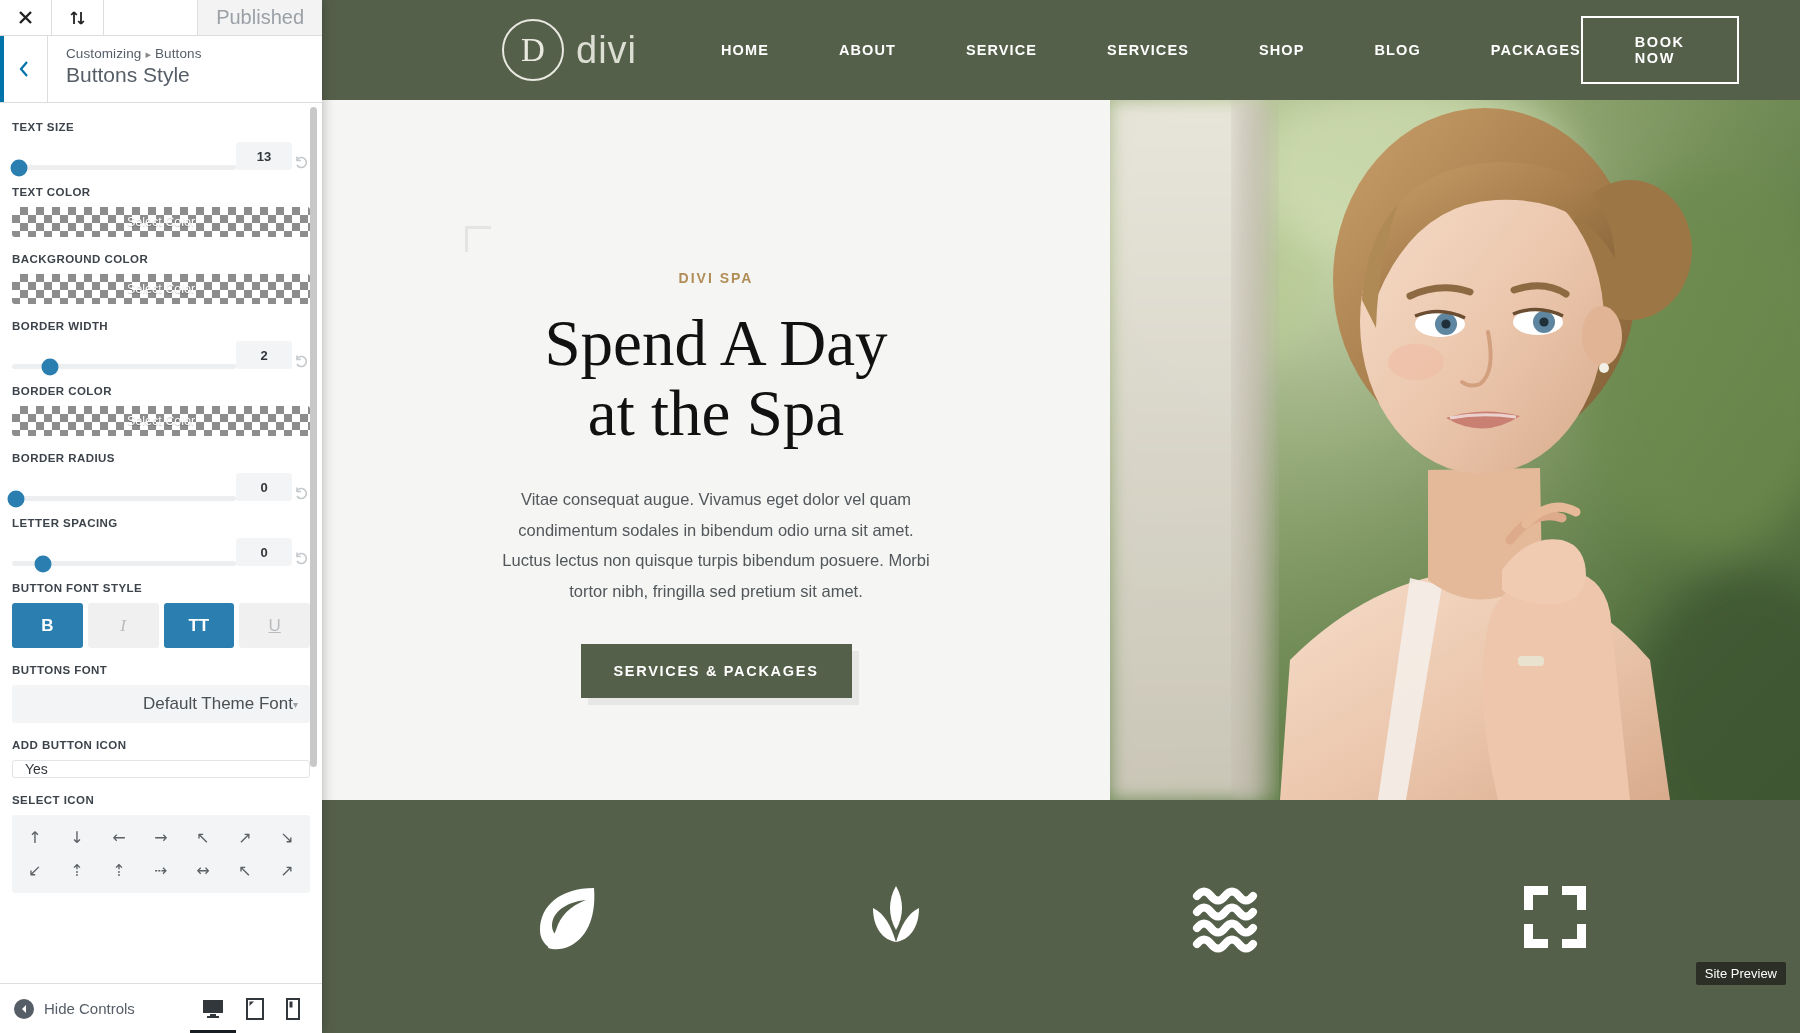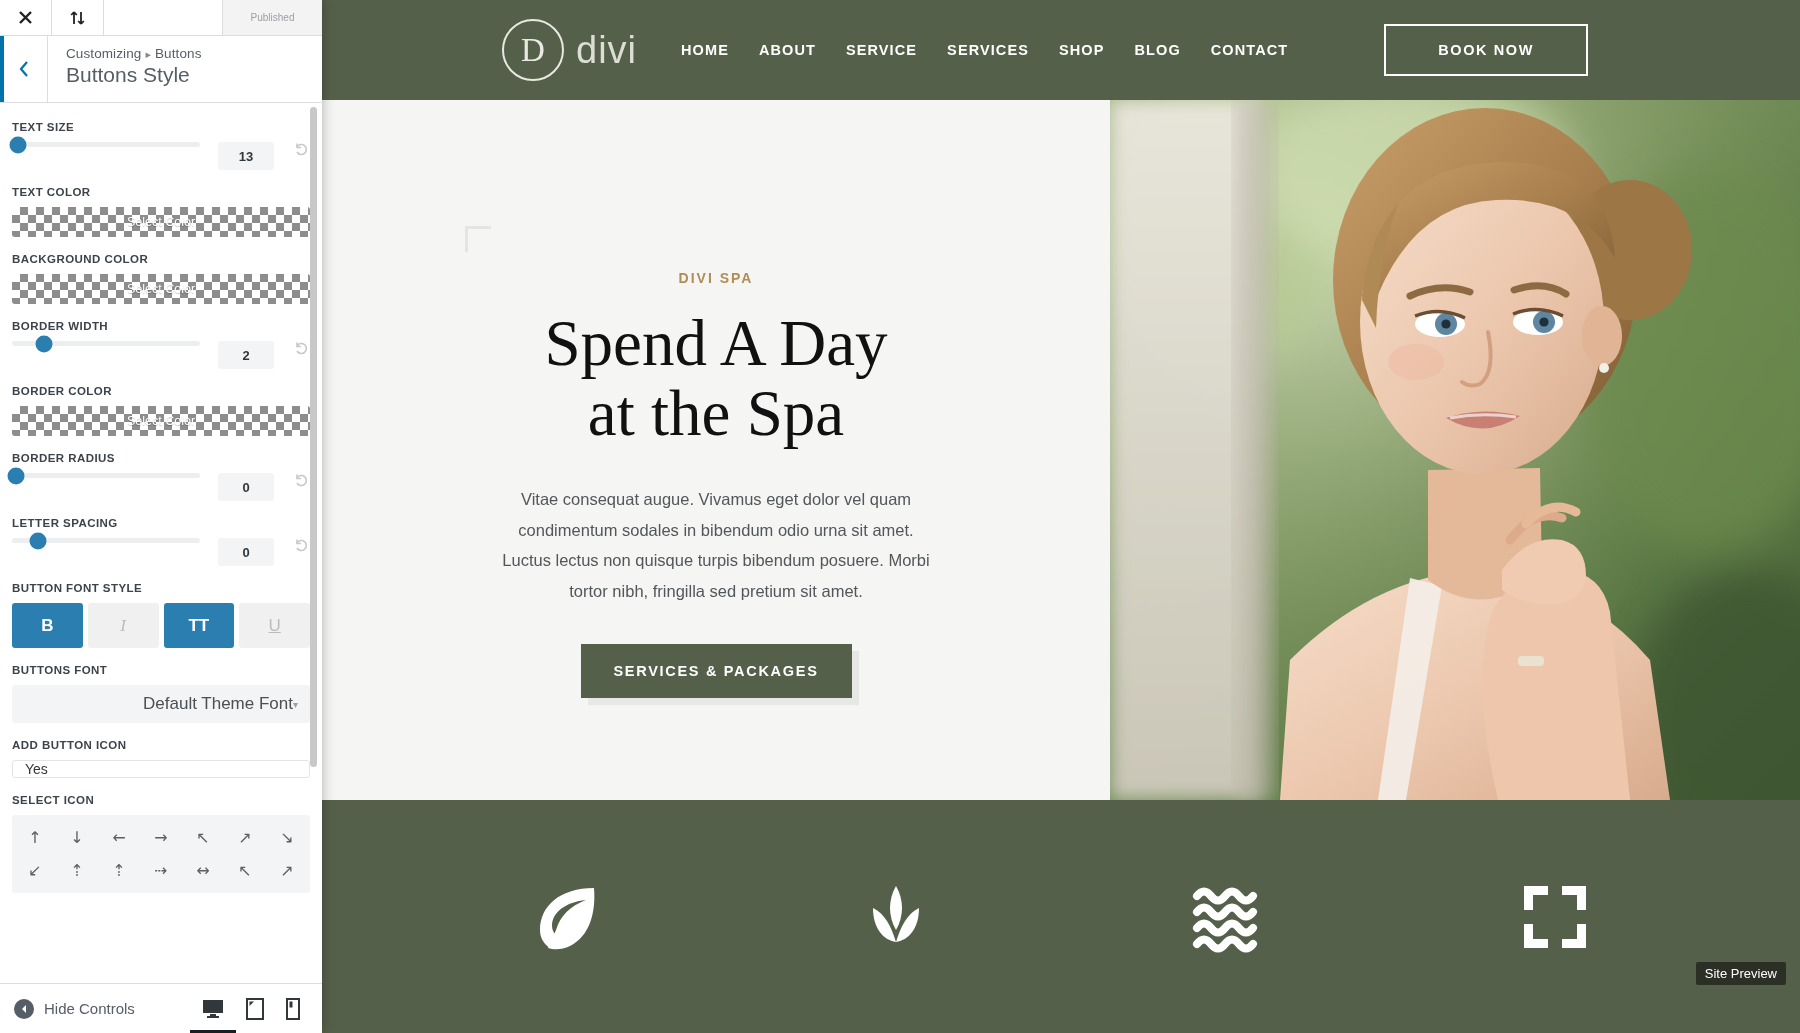--- a/index.html
+++ b/index.html
@@ -27,21 +27,21 @@
     flex: 0 0 36px;
   }
   .cz-topbtn {
     width: 52px; display: flex; align-items: center; justify-content: center;
     border-right: 1px solid #ddd; color: #222; cursor: pointer;
   }
   .cz-topbtn svg { display: block; }
   .cz-spacer { flex: 1; }
   .cz-published {
     display: flex; align-items: center; justify-content: center;
-    padding: 0 18px; color: #9aa0a6; font-size: 10px;
+    padding: 0 18px; color: #9aa0a6; font-size: 20px;
     background: #f3f3f3; border-left: 1px solid #ddd;
     min-width: 100px;
     margin-left: 36px;
   }
 
   .cz-header {
     display: flex; align-items: stretch;
     border-bottom: 1px solid #ddd;
     background: #fff; flex: 0 0 67px;
     position: relative;
@@ -71,21 +71,21 @@
     width: 7px; height: 660px; border-radius: 4px;
     background: #c8c8c8;
   }
 
   .field { margin-bottom: 16px; }
   .field-label {
     font-size: 11.5px; font-weight: bold; color: #3c434a;
     letter-spacing: .45px; margin-bottom: 9px; text-transform: uppercase;
   }
 
-  .range-row { display: flex; align-items: flex-start; gap: 18px; }
+  .range-row { display: flex; align-items: flex-end; gap: 0; }
   .range-track {
     position: relative; height: 5px; border-radius: 3px; background: #eceef0;
     flex: 1 1 auto;
   }
   .range-knob {
     position: absolute; top: 50%; transform: translate(-50%,-50%);
     width: 17px; height: 17px; border-radius: 50%;
     background: #2a7fb0; cursor: pointer;
   }
   .range-value {
@@ -183,21 +183,21 @@
   .logo-circle {
     width: 62px; height: 62px; border-radius: 50%;
     border: 2px solid #e9e9e2;
     display: flex; align-items: center; justify-content: center;
     color: #e9e9e2; font-size: 33px; font-family: "Liberation Serif", serif;
   }
   .logo-text { font-size: 38px; color: #dcded3; font-weight: 300; letter-spacing: 1px; }
   .nav { display: flex; gap: 30px; margin-left: 44px; }
   .nav a {
     color: #fff; font-size: 14.5px; font-weight: bold; letter-spacing: 1.1px;
-    text-decoration: none; cursor: pointer;
+    text-decoration: none; cursor: pointer; margin-left: 40px;
   }
   .book-now {
     margin-left: auto; margin-right: 212px;
     border: 2px solid #fff; color: #fff;
     padding: 16px 52px; font-size: 14.5px; font-weight: bold; letter-spacing: 1.6px;
     cursor: pointer;
   }
 
   .hero { display: flex; height: 700px; }
   .hero-left {
@@ -461,21 +461,21 @@
         <span class="logo-circle">D</span>
         <span class="logo-text">divi</span>
       </div>
       <nav class="nav">
         <a>HOME</a>
         <a>ABOUT</a>
         <a>SERVICE</a>
         <a>SERVICES</a>
         <a>SHOP</a>
         <a>BLOG</a>
-        <a>CONTACT</a>
+        <a>PACKAGES</a>
       </nav>
       <div class="book-now">BOOK NOW</div>
     </div>
 
     <div class="hero">
       <div class="hero-left">
         <div class="corner-marker"></div>
         <div class="eyebrow">DIVI SPA</div>
         <h1 class="hero-title">
           <span>Spend A Day</span><br>

